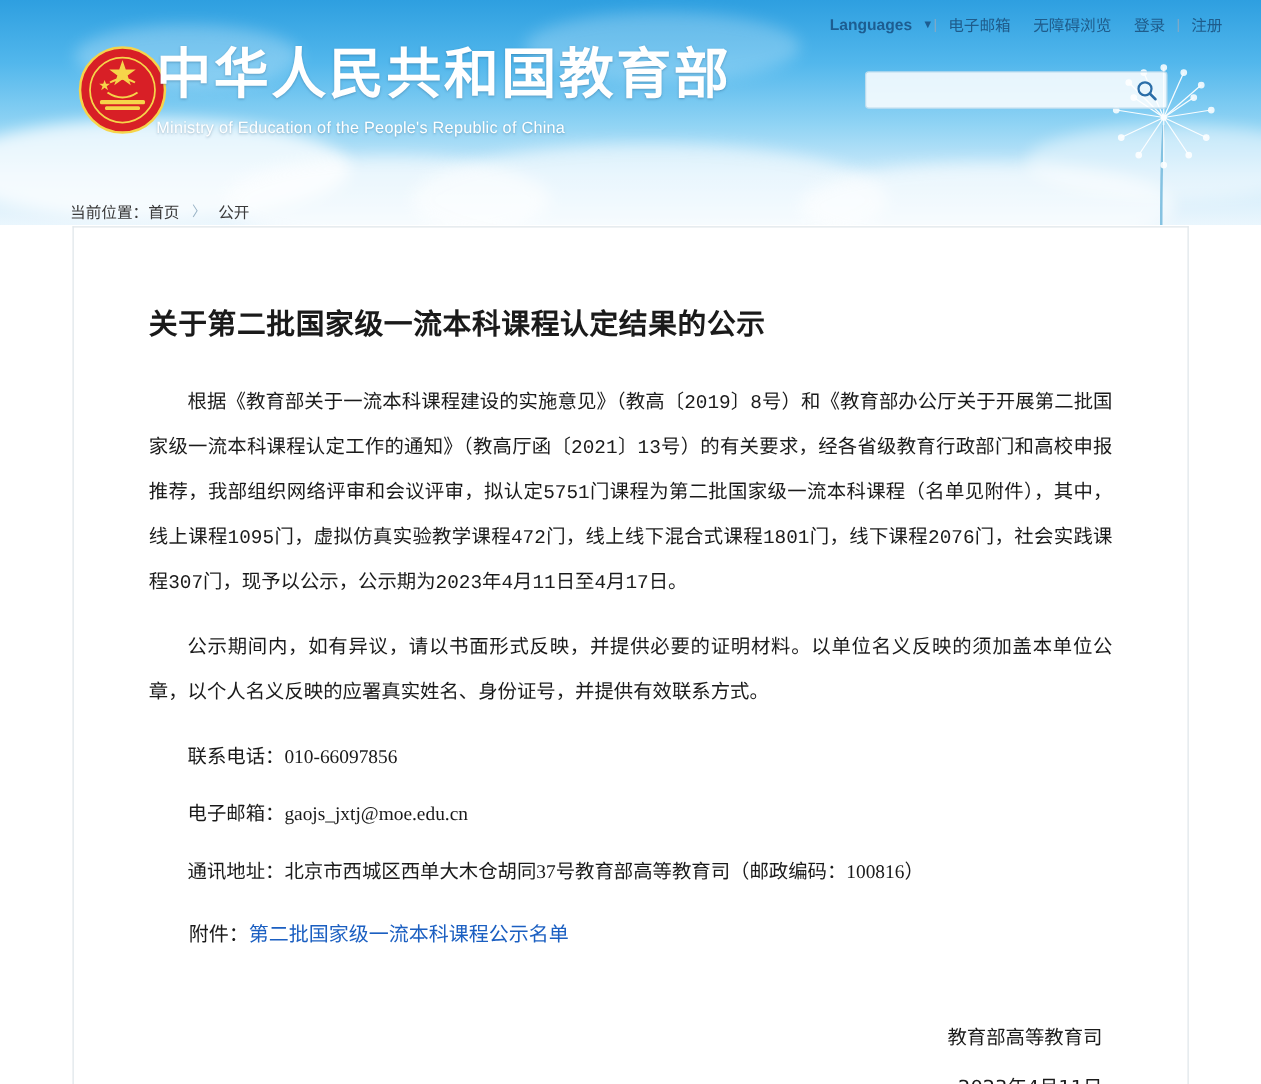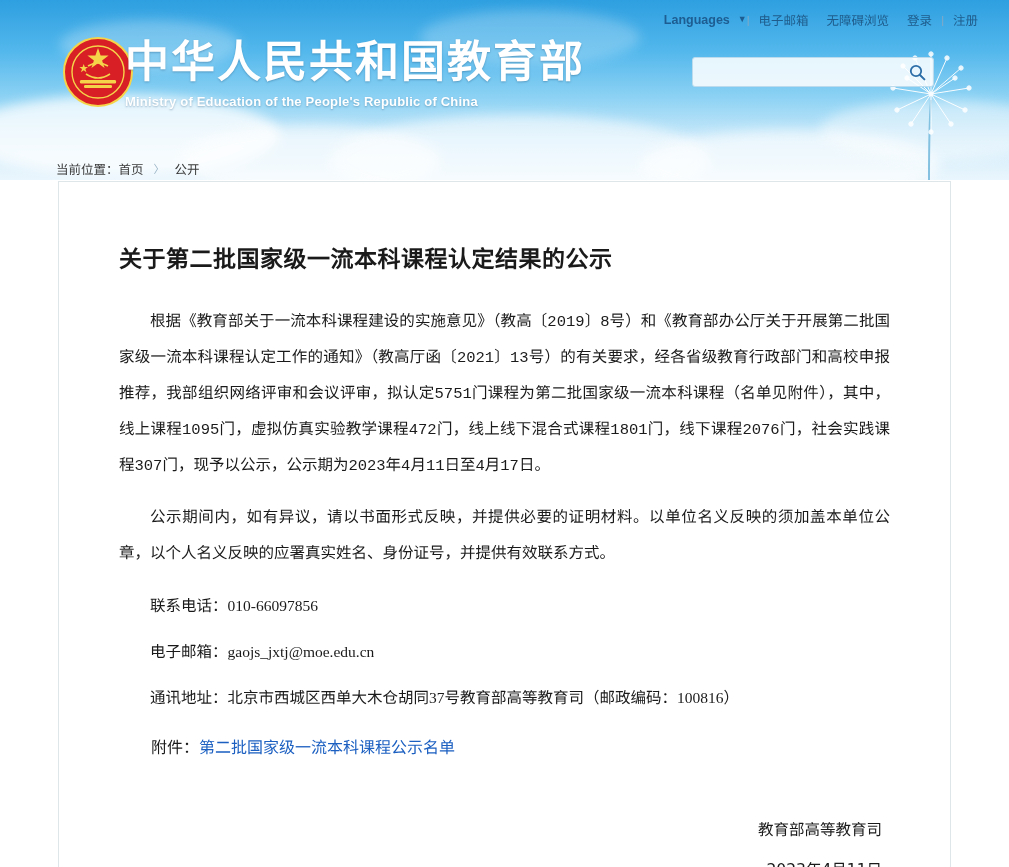--- a/index.html
+++ b/index.html
@@ -88,31 +88,31 @@
     top: 36px;
     width: 72px;
     height: 72px;
   }
   .titles {
     position: absolute;
     left: 125px;
     top: 36px;
   }
   .title-cn {
-    font-family: Liberation Serif, serif;
+    font-family: Liberation Mono, monospace;
     font-size: 44px;
     font-weight: bold;
     color: #ffffff;
     letter-spacing: 2px;
     line-height: 54px;
     text-shadow: 0 1px 2px rgba(20,70,110,.35);
   }
   .title-en {
     font-size: 13px;
-    font-weight: bold;
+    font-weight: normal;
     color: #ffffff;
     letter-spacing: .2px;
     margin-top: 4px;
     text-shadow: 0 1px 2px rgba(20,70,110,.35);
   }
 
   
   .search-wrap {
     position: absolute;
     right: 75px;

